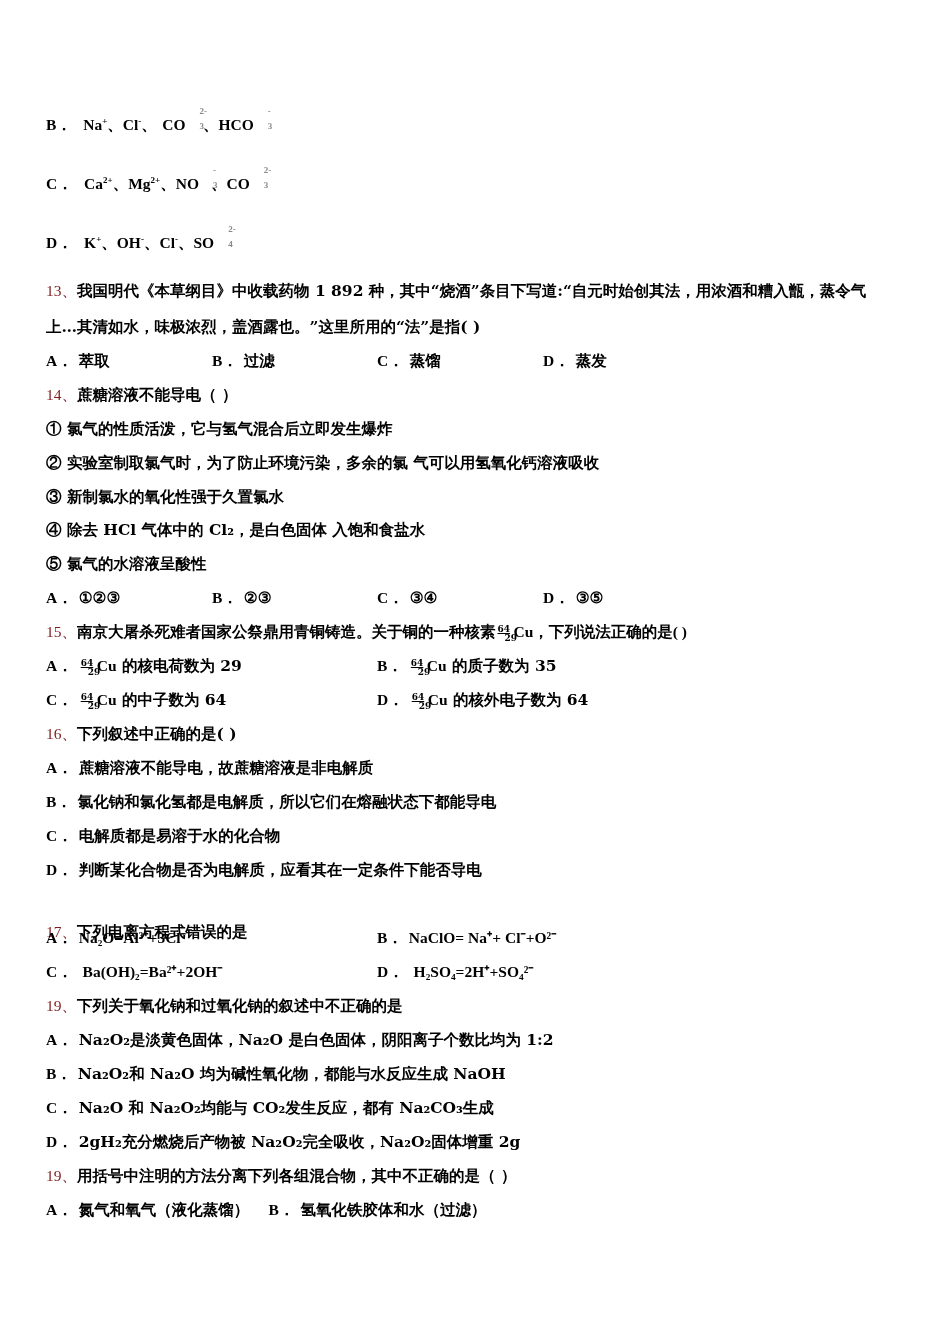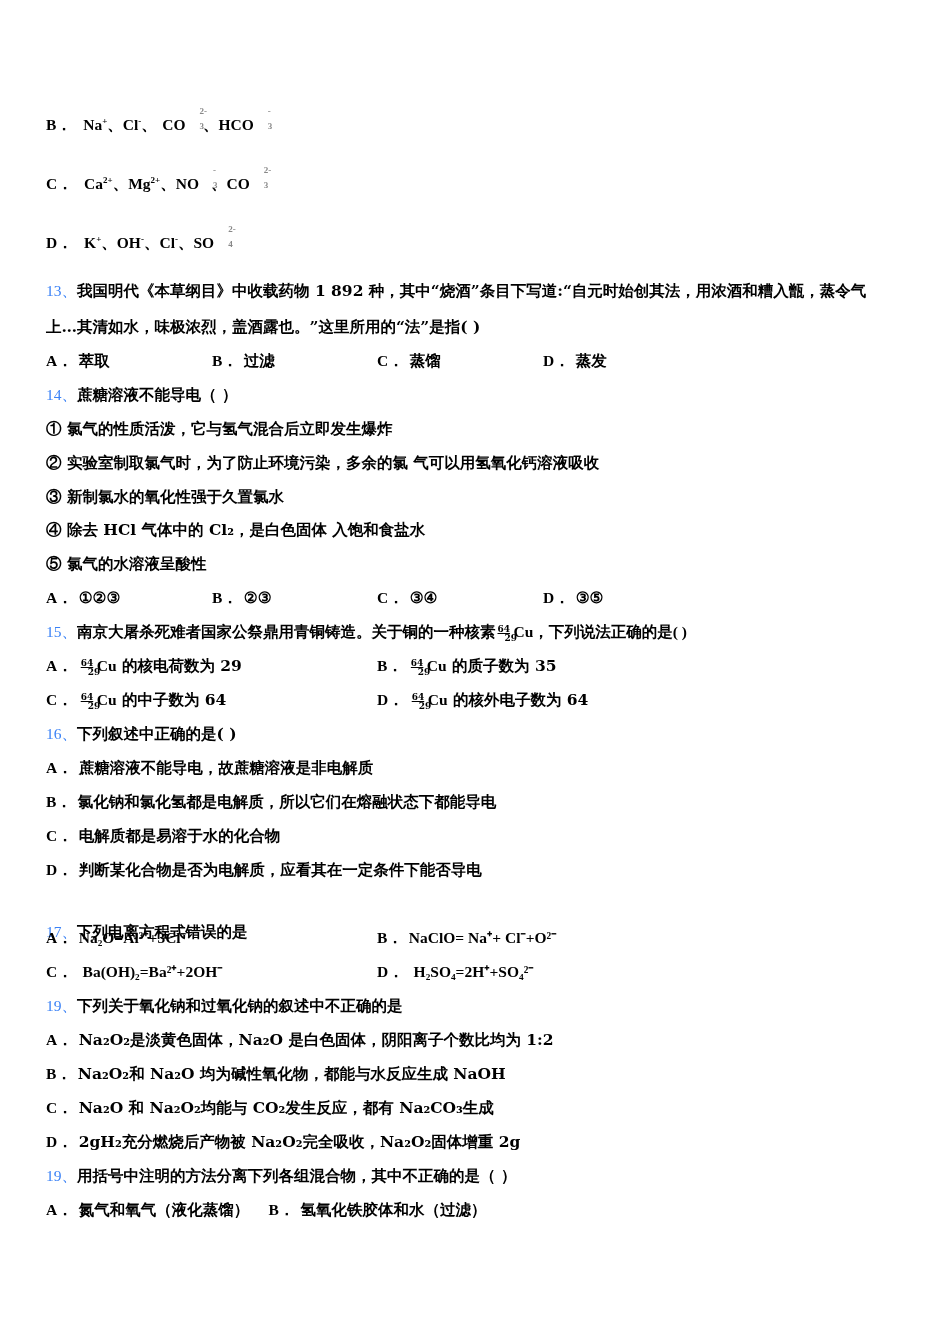--- a/index.html
+++ b/index.html
@@ -6,21 +6,21 @@
   body {
     width: 950px; height: 1344px; position: relative; overflow: hidden;
     font-family: "DejaVu Serif", "Liberation Serif", serif;
     color: #000;
   }
   .line {
     position: absolute; left: 46px;
     font-size: 15.5px; line-height: 20px; white-space: nowrap;
   }
   .b { font-weight: bold; }
-  .qnum { font-family: "Liberation Serif", serif; font-weight: normal; color: #3b82f6; }
+  .qnum { font-family: "Liberation Serif", serif; font-weight: normal; color: #7f1d1d; }
   .lbl { font-weight: bold; font-family: "Liberation Serif", serif; margin-right: 6px; }
   .chem { font-weight: bold; font-family: "Liberation Serif", serif; }
   sup, sub { font-size: 9px; line-height: 0; }
   .ion { position: relative; display: inline-block; }
   .ion .up { position: absolute; left: 100%; top: -14px; font-size: 9px; color: #888; margin-left: 2px; }
   .ion .dn { position: absolute; left: 100%; top: 1px; font-size: 9px; color: #888; margin-left: 2px; }
   .ion .pad { display: inline-block; width: 12px; }
   .nuc { position: relative; display: inline-block; width: 18px; height: 14px; }
   .nuc .m { position: absolute; left: 2px; top: -4px; font-size: 9px; text-decoration: underline; }
   .nuc .z { position: absolute; left: 9px; top: 5px; font-size: 9px; text-align: right; }

